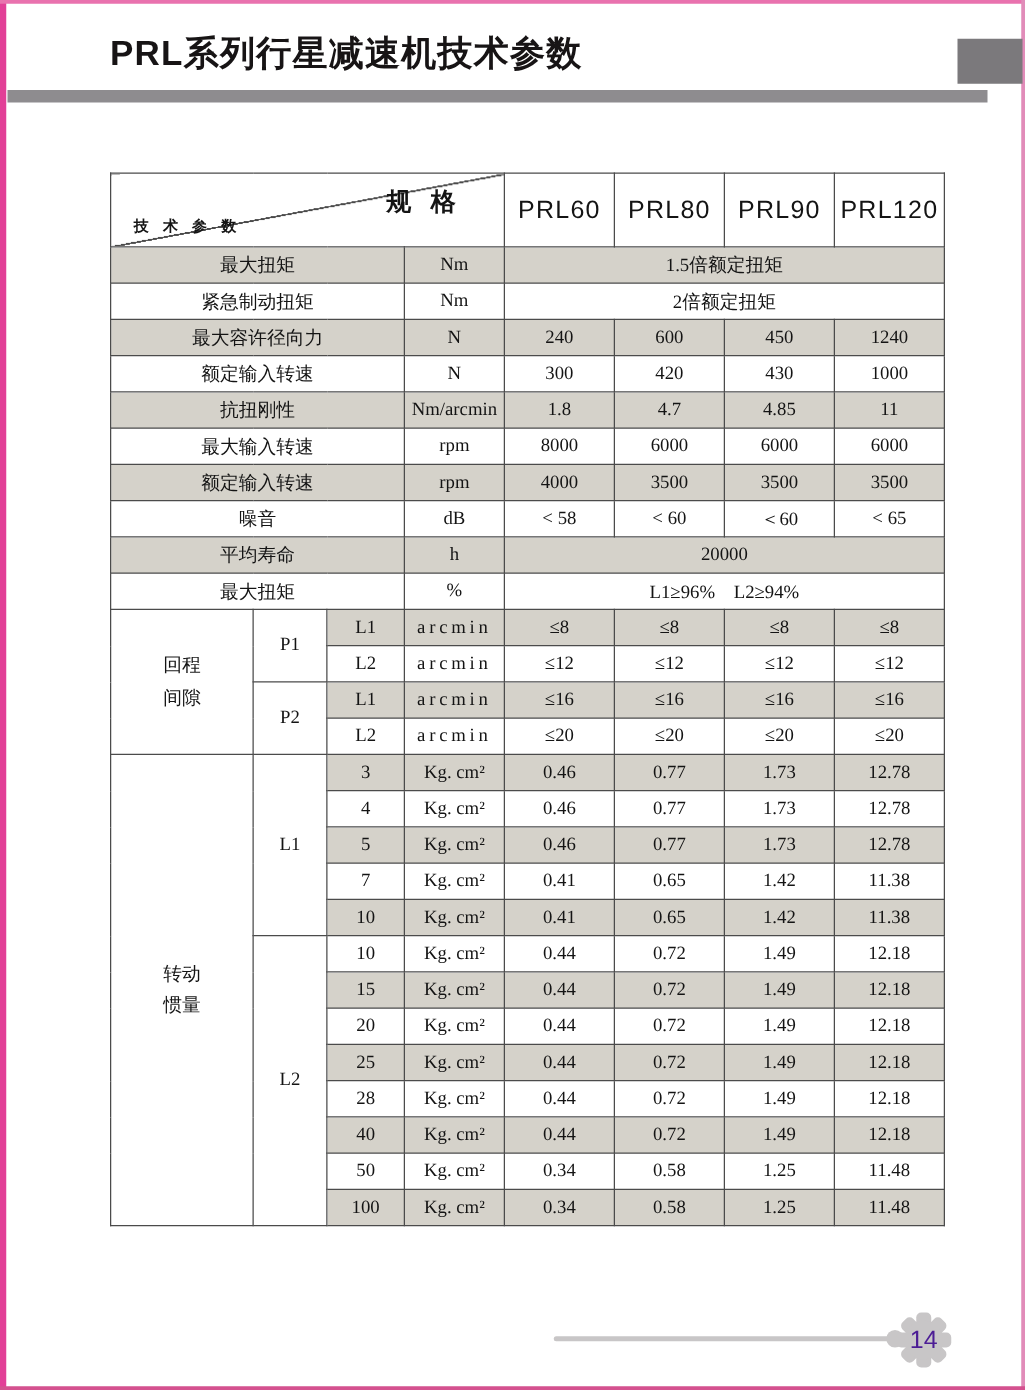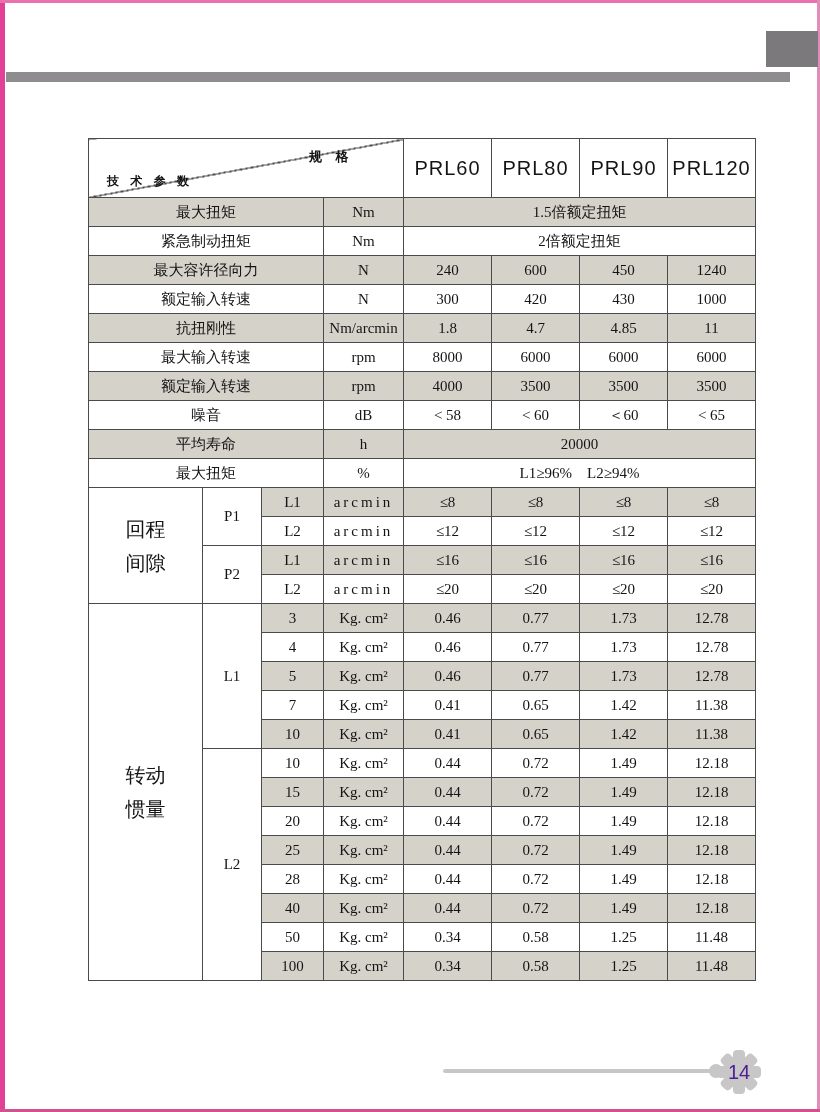--- a/index.html
+++ b/index.html
@@ -32,29 +32,29 @@
     border:1px solid #4b4b4b; height:29px; padding:0;
     text-align:center; vertical-align:middle; overflow:hidden;
     font-weight:normal; color:#141414;
   }
   .spec thead th { height:59px; }
   .cn  { font-size:15px; font-family:"Liberation Sans", sans-serif; }
   .num { font-size:15px; font-family:"Liberation Serif", serif; }
   .label { text-align:left; padding-left:26px; }
   .shade { background:#d5d2ca; }
   .arcmin { letter-spacing:3px; }
-  .group div { line-height:1.7; font-size:20px; }
+  .group div { line-height:1.7; font-size:15px; }
   th.prl { font-size:20px; letter-spacing:1px; font-family:"Liberation Sans", sans-serif; }
   th.diag {
     position:relative;
     background:linear-gradient(to bottom right,
       transparent calc(50% - 0.7px), #4b4b4b calc(50% - 0.7px),
       #4b4b4b calc(50% + 0.7px), transparent calc(50% + 0.7px));
   }
-  th.diag .spec-label  { position:absolute; top:9px;  left:220px; font-size:13px; font-weight:bold; letter-spacing:5px; }
+  th.diag .spec-label  { position:absolute; top:9px;  left:220px; font-size:20px; font-weight:bold; letter-spacing:5px; }
   th.diag .param-label { position:absolute; bottom:7px; left:18px; font-size:12px; font-weight:bold; letter-spacing:4px; }
 
   
   .footer-line { position:absolute; left:443px; top:1069px; width:272px; height:4px; background:#c8c6c7; border-radius:2px; }
   .footer-dot  { position:absolute; left:709px; top:1064px; width:14px; height:14px; border-radius:50%; background:#c8c6c7; }
   .gear-wrap   { position:absolute; left:716px; top:1049px; width:46px; height:46px; }
   .gear-wrap svg { position:absolute; left:0; top:0; }
   .page-num {
     position:absolute; left:0; top:0; width:46px; height:46px;
     display:flex; align-items:center; justify-content:center;
@@ -63,20 +63,21 @@
 </style>
 </head>
 <body>
 
 <div class="page">
   <div class="b-left"></div>
   <div class="b-top"></div>
   <div class="b-right"></div>
   <div class="b-bottom"></div>
 
+  <h1 class="title">PRL系列行星减速机技术参数</h1>
   <div class="title-rule"></div>
   <div class="corner-block"></div>
 
   <table class="spec">
     <colgroup>
       <col style="width:114px">
         <col style="width:59px">
         <col style="width:62px">
         <col style="width:80px">
       <col style="width:88px">

